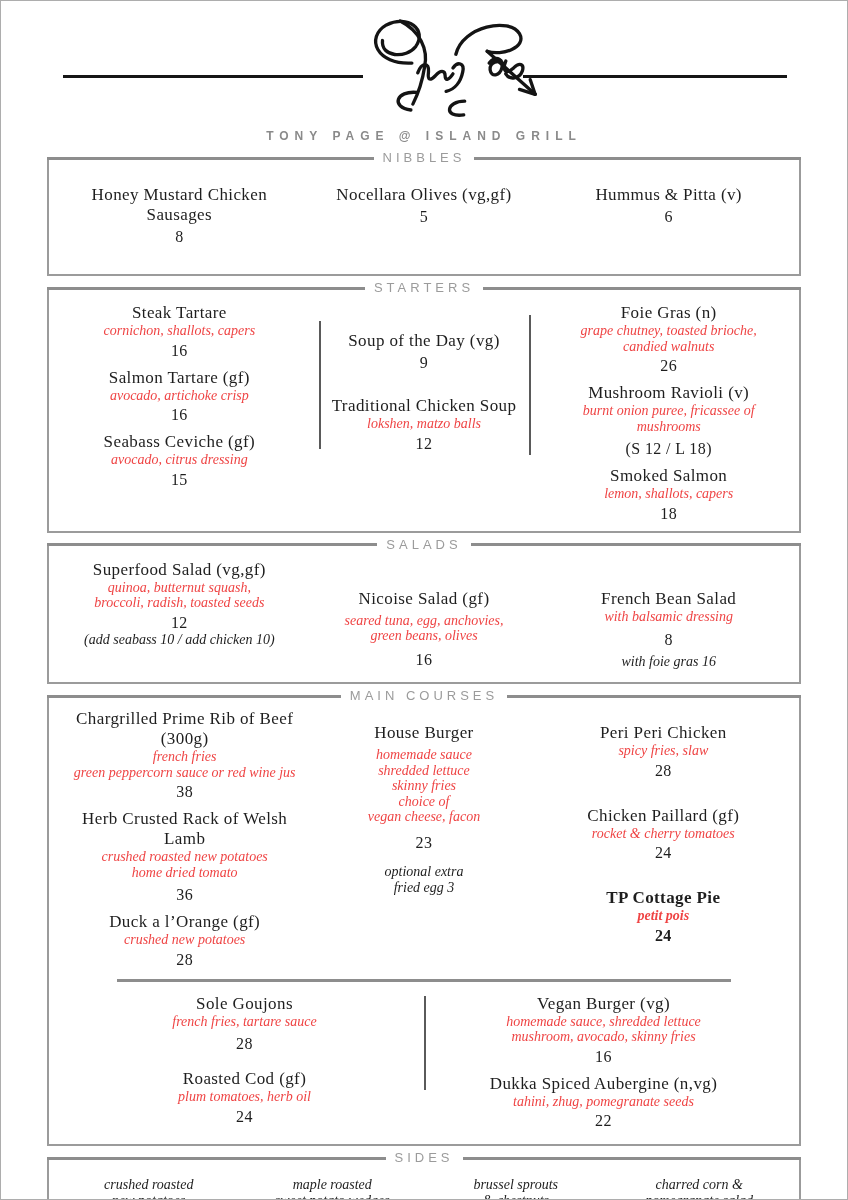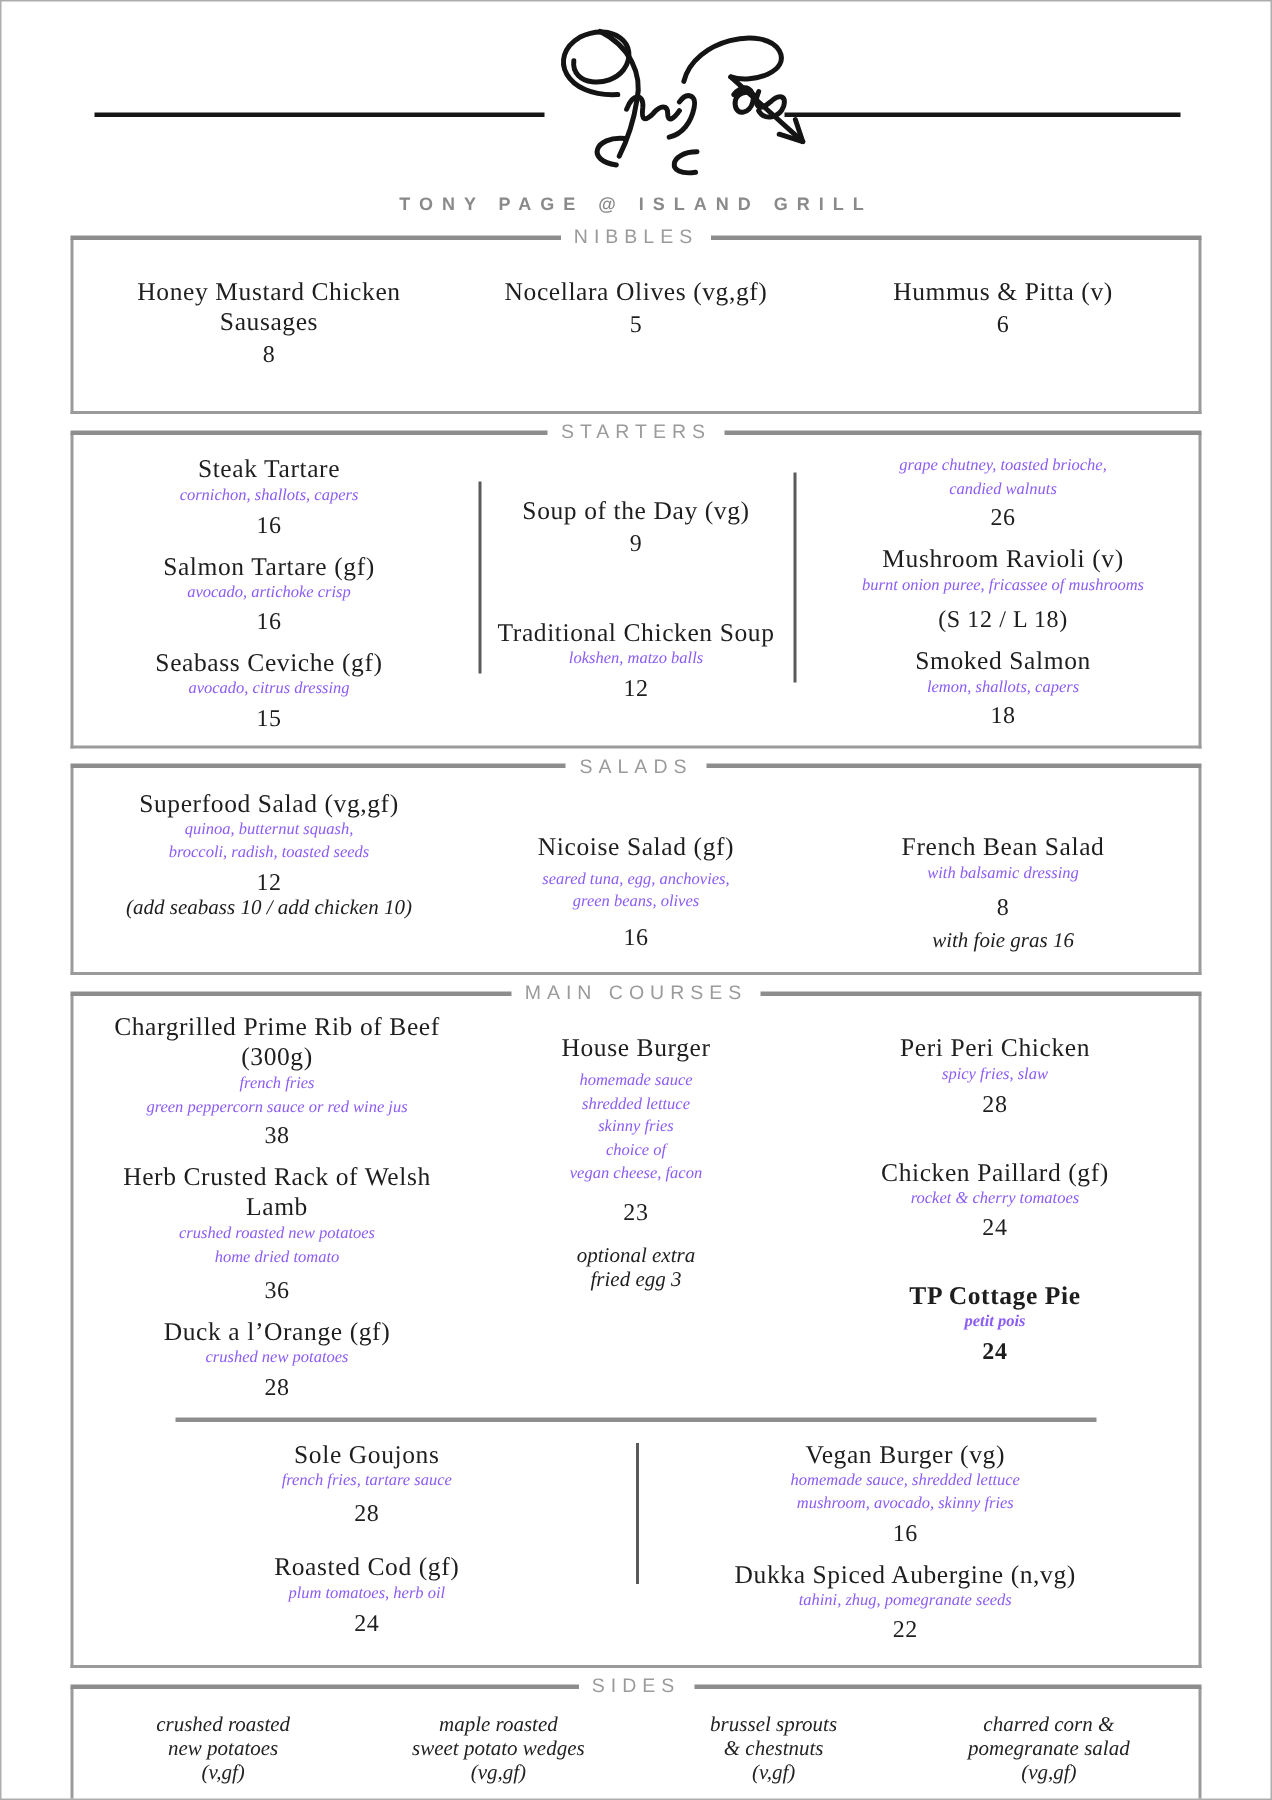--- a/index.html
+++ b/index.html
@@ -45,21 +45,21 @@
   }
   .section-title::before { margin-right:9px; }
   .section-title::after  { margin-left:9px; }
   
   .cols3 { display:flex; }
   .cols2 { display:flex; position:relative; }
   .col { flex:1; text-align:center; padding:0 4px; }
   
   .item + .item { margin-top:8px; }
   .name  { font-size:17px; line-height:20px; letter-spacing:0.4px; }
-  .desc  { font-style:italic; font-size:11px; line-height:15.5px; white-space:pre-line; color:#8b5cf6; }
+  .desc  { font-style:italic; font-size:14px; line-height:15.5px; white-space:pre-line; color:#ef4444; }
   .price { font-size:16px; line-height:19px; margin-top:2px; letter-spacing:0.4px; }
   .note  { font-style:italic; font-size:14px; line-height:16px; white-space:pre-line; margin-top:5px; }
   
   .vdiv { position:absolute; width:2px; background:#5a5a5a; }
   .hsep { height:3px; background:#8d8d8d; margin:10px 52px 0; }
   
   .sec-nibbles  { padding:26px 8px 28px; }
   .sec-starters { padding:14px 8px 8px; }
   .sec-salads   { padding:14px 8px 12px; }
   .sec-mains    { padding:12px 16px 12px; }
@@ -144,28 +144,29 @@
           <div class="name">Seabass Ceviche (gf)</div>
           <div class="desc">avocado, citrus dressing</div>
           <div class="price">15</div>
         </div>
       </div>
       <div class="col starters-mid">
         <div class="item">
           <div class="name">Soup of the Day (vg)</div>
           <div class="price">9</div>
         </div>
-        <div class="item" style="margin-top:40px;">
+        <div class="item" style="margin-top:24px;">
           <div class="name">Traditional Chicken Soup</div>
           <div class="desc">lokshen, matzo balls</div>
           <div class="price">12</div>
         </div>
       </div>
       <div class="col">
         <div class="item">
+          <div class="name">Foie Gras (n)</div>
           <div class="desc">grape chutney, toasted brioche,
 candied walnuts</div>
           <div class="price">26</div>
         </div>
         <div class="item">
           <div class="name">Mushroom Ravioli (v)</div>
           <div class="desc">burnt onion puree, fricassee of mushrooms</div>
           <div class="price" style="margin-top:5px;">(S 12 / L 18)</div>
         </div>
         <div class="item">

